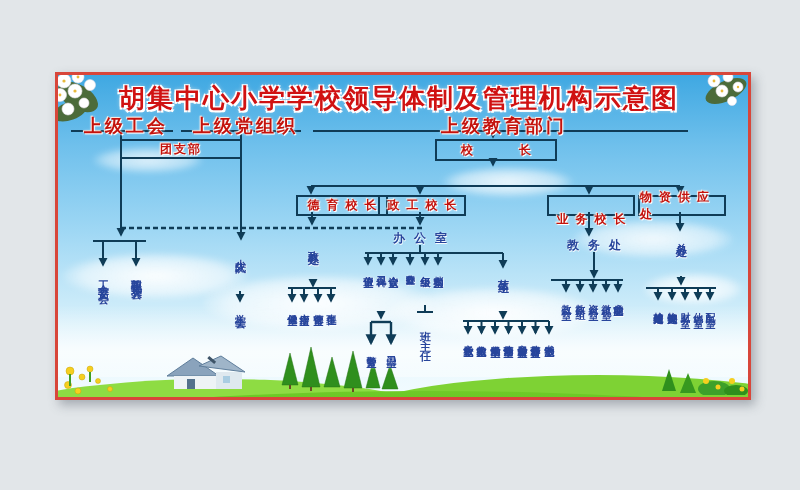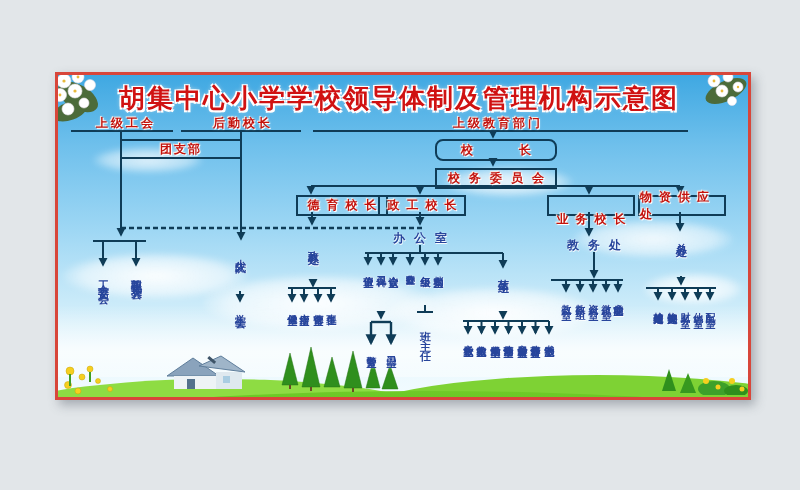--- a/index.html
+++ b/index.html
@@ -12,21 +12,21 @@
   .cloud{position:absolute;border-radius:50%;filter:blur(3px);
          background:radial-gradient(ellipse at center,rgba(255,255,255,.95) 0%,rgba(255,255,255,.55) 55%,rgba(255,255,255,0) 75%);}
   #haze{position:absolute;left:0;right:0;top:230px;height:72px;
         background:linear-gradient(to bottom,rgba(255,255,255,0),rgba(255,255,255,.75) 65%,rgba(255,255,255,.4));}
   #grass{position:absolute;left:-20px;right:-20px;bottom:-26px;height:58px;}
   .hill{position:absolute;border-radius:50%;}
   #chart-lines{position:absolute;left:0;top:0;z-index:3;}
   .lbl{position:absolute;z-index:4;font-weight:bold;white-space:nowrap;line-height:1;}
   .red{color:#c4130d;text-shadow:1px 1px 0 #ffffff,-1px -1px 0 #fde9e0,0 0 3px #ffffff;}
   .blue{color:#27459c;text-shadow:0.5px 0.5px 0 rgba(255,255,255,.9),0 0 2px rgba(255,255,255,.7);}
-  .toplbl{font-size:12px;text-align:center;letter-spacing:3px;}
+  .toplbl{font-size:18px;text-align:center;letter-spacing:3px;}
   .box{position:absolute;z-index:4;border:2px solid #0f3c57;display:flex;align-items:center;justify-content:center;
        font-weight:bold;font-size:12px;}
   .vlabel{position:absolute;z-index:4;writing-mode:vertical-rl;text-orientation:upright;
           transform:translateX(-50%);font-size:11px;font-weight:bold;letter-spacing:1.5px;line-height:1;}
   .v10{font-size:10px;letter-spacing:.5px;}
   .v9{font-size:9px;letter-spacing:0;}
   .hdept{font-size:12px;text-align:center;}
   #title{position:absolute;left:0;right:8px;top:6px;text-align:center;z-index:5;
          font-size:26px;font-weight:bold;letter-spacing:2px;color:#d01212;
          text-shadow:2px 2px 0 #fff,-1.5px -1.5px 0 #fff,1.5px -1.5px 0 #fff,-1.5px 1.5px 0 #fff,0 0 5px #ffe9e0;}
@@ -229,29 +229,26 @@
       <path d="M588,213 H658"></path>
       <path d="M600,213 V224" marker-end="url(#ah)"></path>
       <path d="M614,213 V224" marker-end="url(#ah)"></path>
       <path d="M627,213 V224" marker-end="url(#ah)"></path>
       <path d="M640,213 V224" marker-end="url(#ah)"></path>
       <path d="M652,213 V224" marker-end="url(#ah)"></path>
     </g>
   </svg>
 
   <div class="lbl red toplbl" style="left:18px;top:42px;width:100px;">上级工会</div>
-  <div class="lbl red toplbl" style="left:135px;top:42px;width:100px;">后勤校长</div>
+  <div class="lbl red toplbl" style="left:135px;top:42px;width:100px;">上级党组织</div>
   <div class="lbl red toplbl" style="left:383px;top:42px;width:114px;">上级教育部门</div>
   <div class="lbl red" style="left:63px;top:68px;width:120px;text-align:center;font-size:12px;letter-spacing:2px;">团支部</div>
 
-  <div class="box red" style="left:377px;top:64px;width:118px;height:18px;border-radius:8px;">
+  <div class="box red" style="left:377px;top:64px;width:118px;height:18px;">
     <span style="letter-spacing:46px;margin-right:-46px;">校长</span>
-  </div>
-  <div class="box red" style="left:377px;top:93px;width:118px;height:17px;">
-    <span style="letter-spacing:9px;margin-right:-9px;">校务委员会</span>
   </div>
   <div class="box red" style="left:210px;top:120px;width:88px;height:17px;margin-left:28px;">
     <span style="letter-spacing:7px;margin-right:-7px;">德育校长</span>
   </div>
   <div class="box red" style="left:320px;top:120px;width:84px;height:17px;">
     <span style="letter-spacing:7px;margin-right:-7px;">政工校长</span>
   </div>
   <div class="box red" style="left:489px;top:120px;width:84px;height:17px;">
     <span style="letter-spacing:7px;margin-right:-7px;margin-top:28px;">业务校长</span>
   </div>

